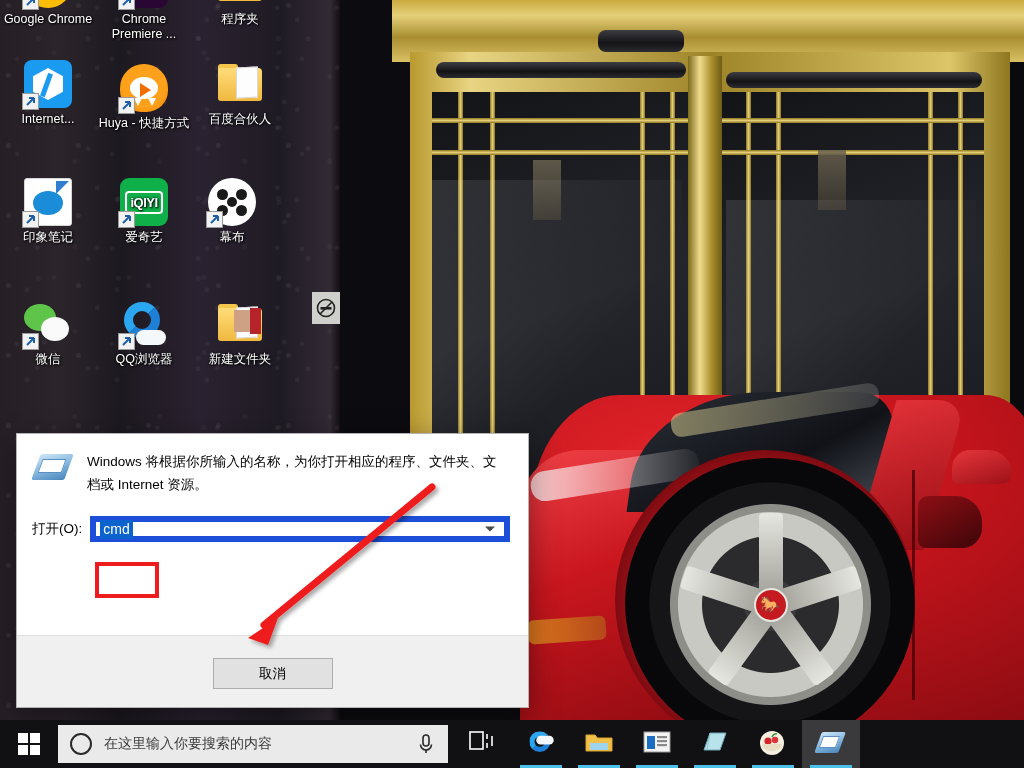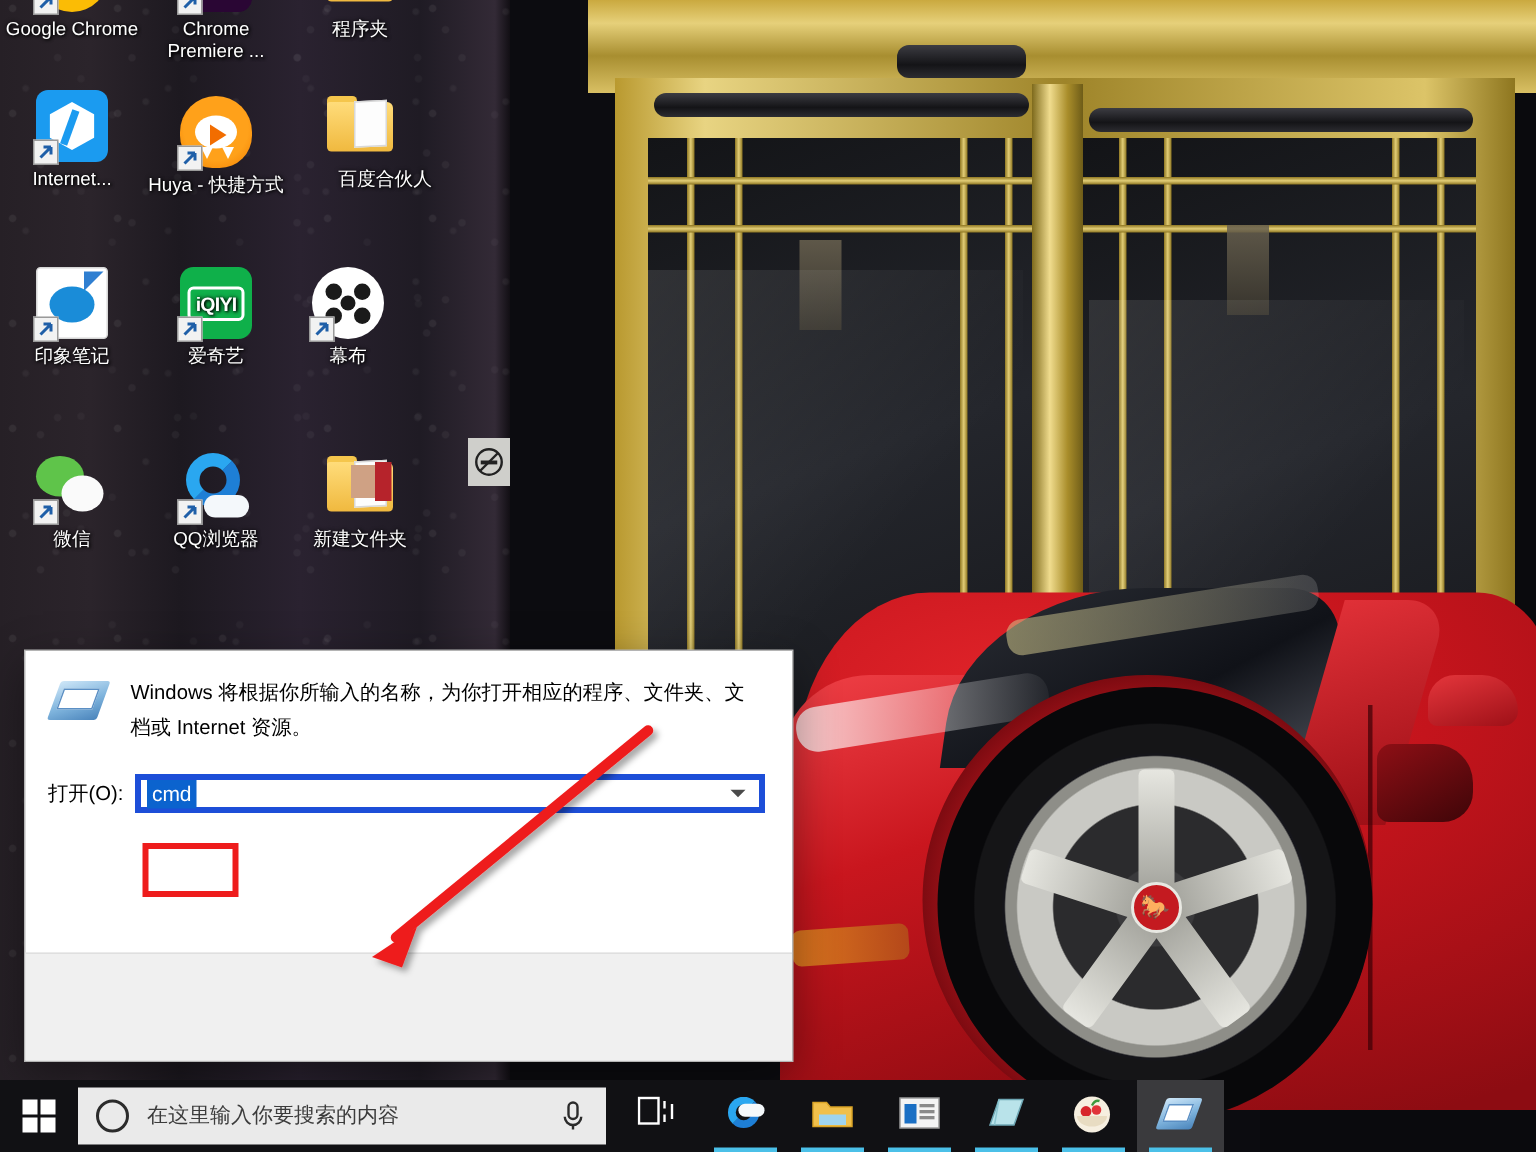--- a/index.html
+++ b/index.html
@@ -236,21 +236,21 @@
   }
 
   .rd-body { padding: 16px 18px 0 18px; display:flex; gap:14px; }
   .rd-big-icon { width:38px; height:34px; flex:0 0 38px; margin-top:2px; position:relative;}
   .rd-desc { font-size:13.5px; line-height:23px; color:#000; max-width:420px; }
 
   .rd-row { display:flex; align-items:center; padding: 20px 18px 0 15px; }
   .rd-label { font-size:13.5px; color:#000; margin-right:8px; white-space:nowrap; }
   .rd-combo {
     position:relative; flex:1; height:26px;
-    border:4px solid #1d4ed8; background:#fff;
+    border:6px solid #1d4ed8; background:#fff;
     display:flex; align-items:center;
   }
   .rd-input-text {
     font-size:14px; padding:0 3px; margin-left:4px;
     background:#0b63ce; color:#fff;
     line-height:19px;
   }
   .rd-caret {
     position:absolute; right:9px; top:50%; transform:translateY(-50%);
     width:0;height:0;border-left:5px solid transparent;border-right:5px solid transparent;border-top:5px solid #4a4a4a;
@@ -270,21 +270,21 @@
 
   
   .anno-rect {
     position:absolute; left:95px; top:562px; width:64px; height:36px;
     border:4px solid #ee1c1c; pointer-events:none; z-index:40;
   }
   .anno-arrow { position:absolute; left:0; top:0; width:1024px; height:768px; pointer-events:none; z-index:41; }
 
   
   #taskbar {
-    position:absolute; left:0; bottom:0; width:816px; height:48px;
+    position:absolute; left:0; bottom:0; width:1024px; height:48px;
     background:#111114; display:flex; align-items:center;
   }
   .start-btn { width:58px; height:48px; display:flex; align-items:center; justify-content:center; }
   .win-logo { width:22px; height:22px; display:grid; grid-template-columns:1fr 1fr; grid-template-rows:1fr 1fr; gap:2.5px; }
   .win-logo i { background:#fff; display:block; }
   .tb-search {
     width:390px; height:38px; background:#eaeaea;
     display:flex; align-items:center; padding:0 12px; gap:12px;
   }
   .cortana-ring { width:22px; height:22px; border-radius:50%; border:2.5px solid #2b2b2b; flex:0 0 22px; }
@@ -448,21 +448,21 @@
         </div>
         <div class="shortcut-badge">
           <svg width="11" height="11" viewBox="0 0 11 11">
               <path d="M2 9 L9 2 M9 2 H4 M9 2 V7" stroke="#1f5fa8" stroke-width="2" fill="none"></path>
             </svg>
         </div>
       </div>
       <div>Huya - 快捷方式</div>
     </div>
 
-    <div class="dicon" style="left:192px; top:100px;text-align:right;">
+    <div class="dicon" style="left:192px; top:100px;">
       <div class="art art-folder">
         <div class="ftab"></div>
           <div class="fbody"></div>
           <div class="fpaper"></div>
       </div>
       <div>百度合伙人</div>
     </div>
 
     <div class="dicon" style="left:0px; top:218px;">
       <div class="art">
@@ -568,20 +568,21 @@
 
     <div class="rd-row">
       <div class="rd-label">打开(O):</div>
       <div class="rd-combo">
         <span class="rd-input-text">cmd</span>
         <span class="rd-caret"></span>
       </div>
     </div>
 
     <div class="rd-footer">
+      <button class="rd-btn">取消</button>
     </div>
   </div>
 
   <div class="anno-rect"></div>
   <svg class="anno-arrow">
     <defs>
       <filter id="ashadow" x="-30%" y="-30%" width="180%" height="180%">
         <feDropShadow dx="3" dy="3" stdDeviation="2" flood-color="#000" flood-opacity="0.35"></feDropShadow>
       </filter>
     </defs>

